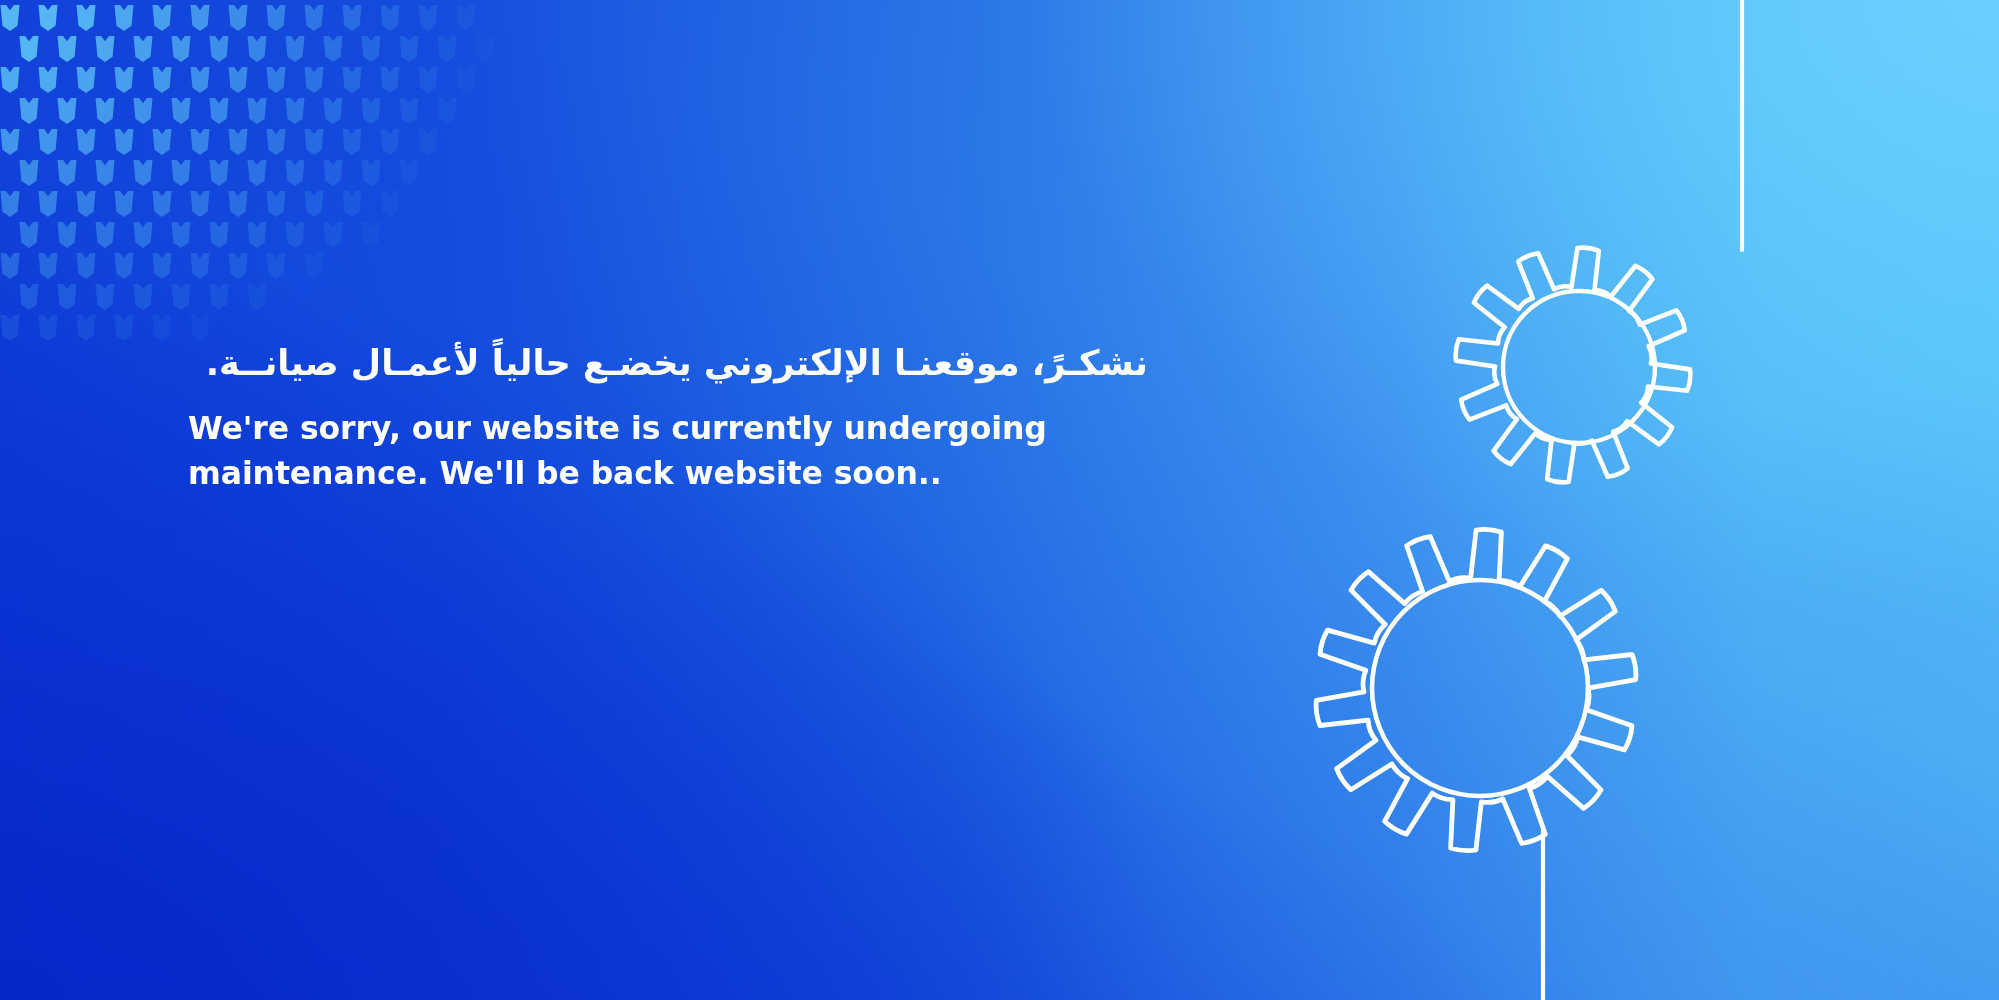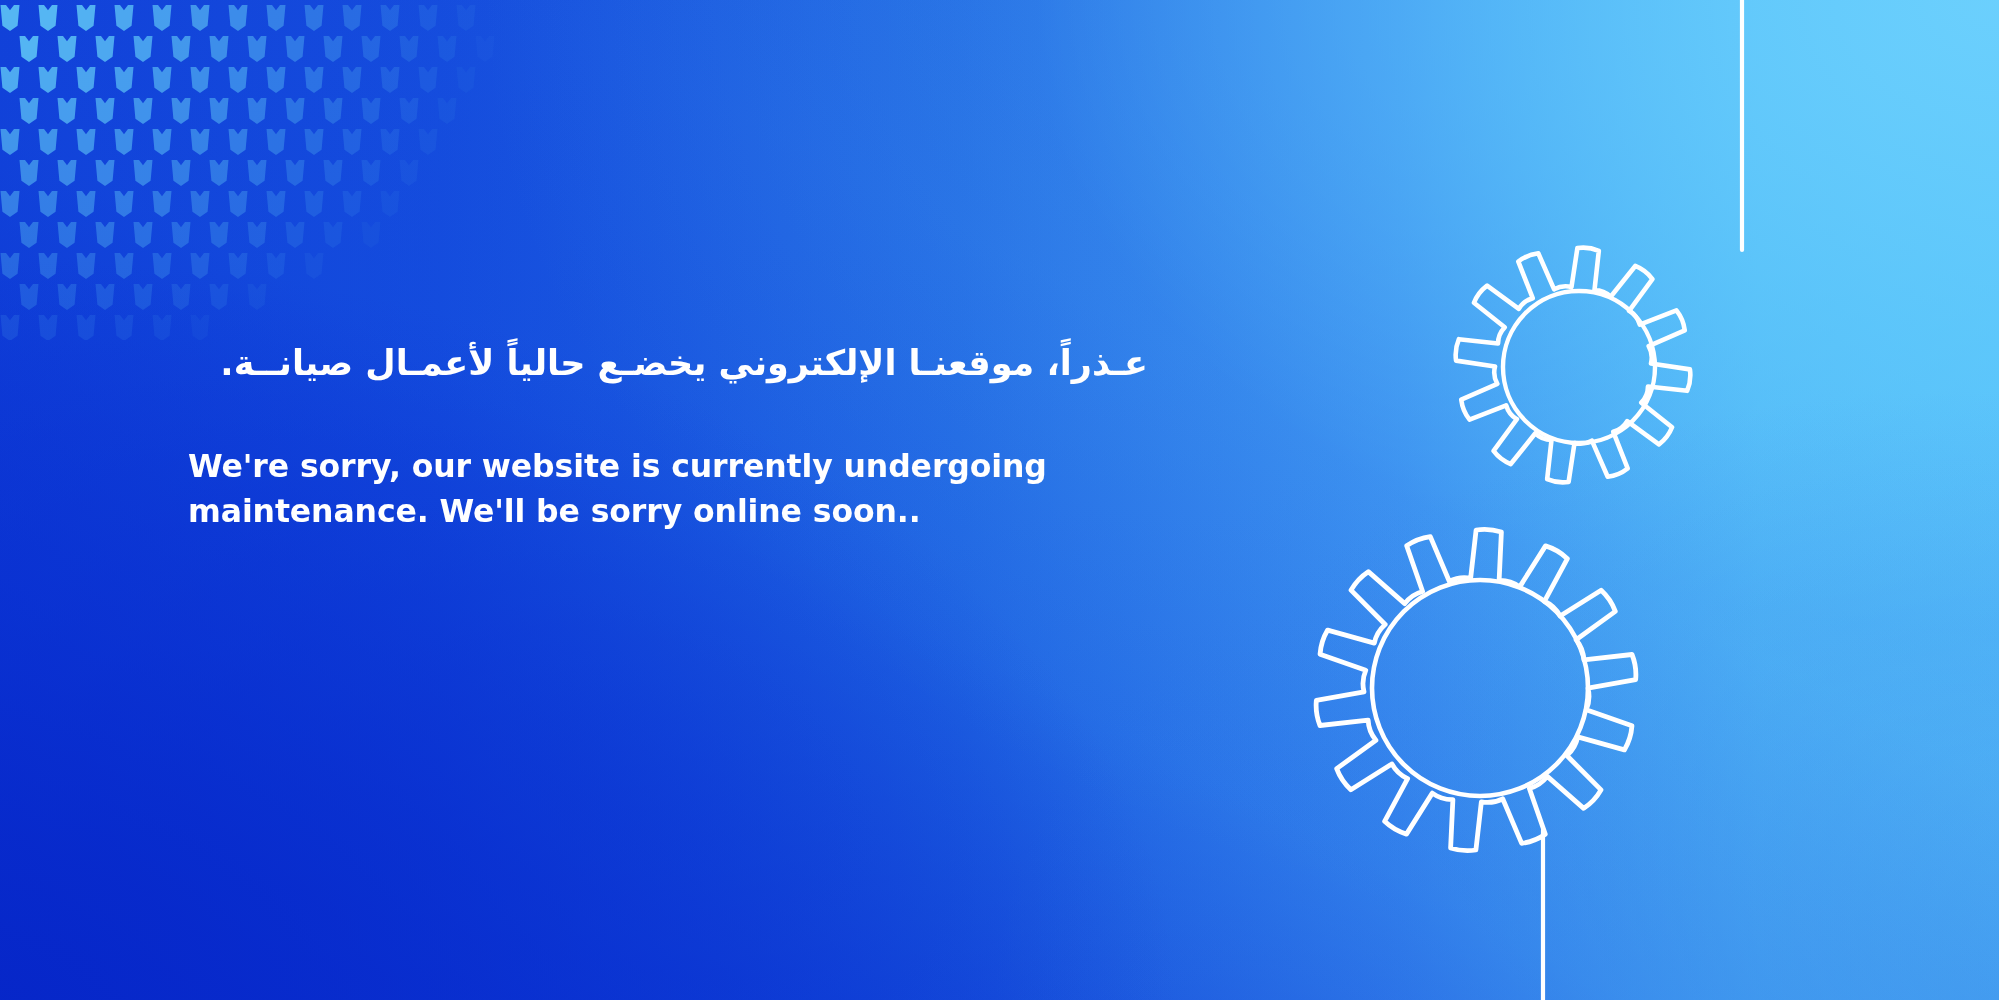--- a/index.html
+++ b/index.html
@@ -99,21 +99,21 @@
     color:#ffffff;
     font-weight:700;
     font-size:35px;
     line-height:1.48;
     letter-spacing:0px;
     white-space:nowrap;
   }
   .ar-line { display:block; }
 
   .en-block {
-    margin-top:54px;
+    margin-top:16px;
     color:#ffffff;
     font-weight:700;
     font-size:31.5px;
     line-height:1.42;
     letter-spacing:-0.1px;
     white-space:nowrap;
   }
   .en-line { display:block; }
 </style>
 </head>
@@ -252,23 +252,23 @@
       <path d="M 1543 830 L 1543 1000" fill="none" stroke="#ffffff" stroke-width="4.2" stroke-linejoin="round" stroke-linecap="round"></path>
       <path d="M 1571.50 287.01 L 1577.38 248.08 A 39.78 39.78 0 0 1 1598.82 250.88 L 1594.50 290.02 A 23.40 23.40 0 0 1 1610.69 296.71 L 1635.26 265.94 A 39.78 39.78 0 0 1 1652.42 279.08 L 1629.11 310.82 A 23.40 23.40 0 0 1 1639.79 324.71 L 1676.45 310.34 A 39.78 39.78 0 0 1 1684.74 330.30 L 1648.68 346.13 A 23.40 23.40 0 0 1 1650.99 363.50 L 1689.92 369.38 A 39.78 39.78 0 0 1 1687.12 390.82 L 1647.98 386.50 A 23.40 23.40 0 0 1 1641.29 402.69 L 1672.06 427.26 A 39.78 39.78 0 0 1 1658.92 444.42 L 1627.18 421.11 A 23.40 23.40 0 0 1 1613.29 431.79 L 1627.66 468.45 A 39.78 39.78 0 0 1 1607.70 476.74 L 1591.87 440.68 A 23.40 23.40 0 0 1 1574.50 442.99 L 1568.62 481.92 A 39.78 39.78 0 0 1 1547.18 479.12 L 1551.50 439.98 A 23.40 23.40 0 0 1 1535.31 433.29 L 1510.74 464.06 A 39.78 39.78 0 0 1 1493.58 450.92 L 1516.89 419.18 A 23.40 23.40 0 0 1 1506.21 405.29 L 1469.55 419.66 A 39.78 39.78 0 0 1 1461.26 399.70 L 1497.32 383.87 A 23.40 23.40 0 0 1 1495.01 366.50 L 1456.08 360.62 A 39.78 39.78 0 0 1 1458.88 339.18 L 1498.02 343.50 A 23.40 23.40 0 0 1 1504.71 327.31 L 1473.94 302.74 A 39.78 39.78 0 0 1 1487.08 285.58 L 1518.82 308.89 A 23.40 23.40 0 0 1 1532.71 298.21 L 1518.34 261.55 A 39.78 39.78 0 0 1 1538.30 253.26 L 1554.13 289.32 A 23.40 23.40 0 0 1 1571.50 287.01 Z" fill="none" stroke="#ffffff" stroke-width="4.6" stroke-linejoin="round" stroke-linecap="round"></path>
       <circle cx="1579" cy="367" r="76" fill="none" stroke="#ffffff" stroke-width="4.4"></circle>
       <path d="M 1470.64 578.13 L 1476.11 530.00 A 54.40 54.40 0 0 1 1501.38 532.03 L 1499.12 580.41 A 33.60 33.60 0 0 1 1519.71 586.88 L 1545.52 545.89 A 54.40 54.40 0 0 1 1567.41 558.68 L 1544.38 601.30 A 33.60 33.60 0 0 1 1560.12 616.06 L 1601.16 590.33 A 54.40 54.40 0 0 1 1615.33 611.35 L 1576.09 639.75 A 33.60 33.60 0 0 1 1583.87 659.88 L 1632.01 654.51 A 54.40 54.40 0 0 1 1635.66 679.59 L 1587.98 688.15 A 33.60 33.60 0 0 1 1586.26 709.66 L 1631.96 725.71 A 54.40 54.40 0 0 1 1624.37 749.90 L 1577.70 736.92 A 33.60 33.60 0 0 1 1566.81 755.56 L 1601.02 789.85 A 54.40 54.40 0 0 1 1583.68 808.34 L 1547.27 776.40 A 33.60 33.60 0 0 1 1529.37 788.47 L 1545.32 834.20 A 54.40 54.40 0 0 1 1521.68 843.34 L 1502.72 798.77 A 33.60 33.60 0 0 1 1481.36 801.87 L 1475.89 850.00 A 54.40 54.40 0 0 1 1450.62 847.97 L 1452.88 799.59 A 33.60 33.60 0 0 1 1432.29 793.12 L 1406.48 834.11 A 54.40 54.40 0 0 1 1384.59 821.32 L 1407.62 778.70 A 33.60 33.60 0 0 1 1391.88 763.94 L 1350.84 789.67 A 54.40 54.40 0 0 1 1336.67 768.65 L 1375.91 740.25 A 33.60 33.60 0 0 1 1368.13 720.12 L 1319.99 725.49 A 54.40 54.40 0 0 1 1316.34 700.41 L 1364.02 691.85 A 33.60 33.60 0 0 1 1365.74 670.34 L 1320.04 654.29 A 54.40 54.40 0 0 1 1327.63 630.10 L 1374.30 643.08 A 33.60 33.60 0 0 1 1385.19 624.44 L 1350.98 590.15 A 54.40 54.40 0 0 1 1368.32 571.66 L 1404.73 603.60 A 33.60 33.60 0 0 1 1422.63 591.53 L 1406.68 545.80 A 54.40 54.40 0 0 1 1430.32 536.66 L 1449.28 581.23 A 33.60 33.60 0 0 1 1470.64 578.13 Z" fill="none" stroke="#ffffff" stroke-width="4.8" stroke-linejoin="round" stroke-linecap="round"></path>
       <circle cx="1480" cy="688" r="108" fill="none" stroke="#ffffff" stroke-width="4.6"></circle>
     </svg>
 
   <div id="copy">
 
     <div class="ar-block">
-      <span class="ar-line">عـذراً، موقعنـا الإلكتروني يخضـع حالياً لأعمـال صيانــة.</span>
+      <span class="ar-line">نشكـرً، موقعنـا الإلكتروني يخضـع حالياً لأعمـال صيانــة.</span>
     </div>
 
     <div class="en-block">
       <span class="en-line">We're sorry, our website is currently undergoing</span>
-      <span class="en-line">maintenance. We'll be sorry online soon..</span>
+      <span class="en-line">maintenance. We'll be back website soon..</span>
     </div>
 
   </div>
 
 </div>
 
 </body></html>

